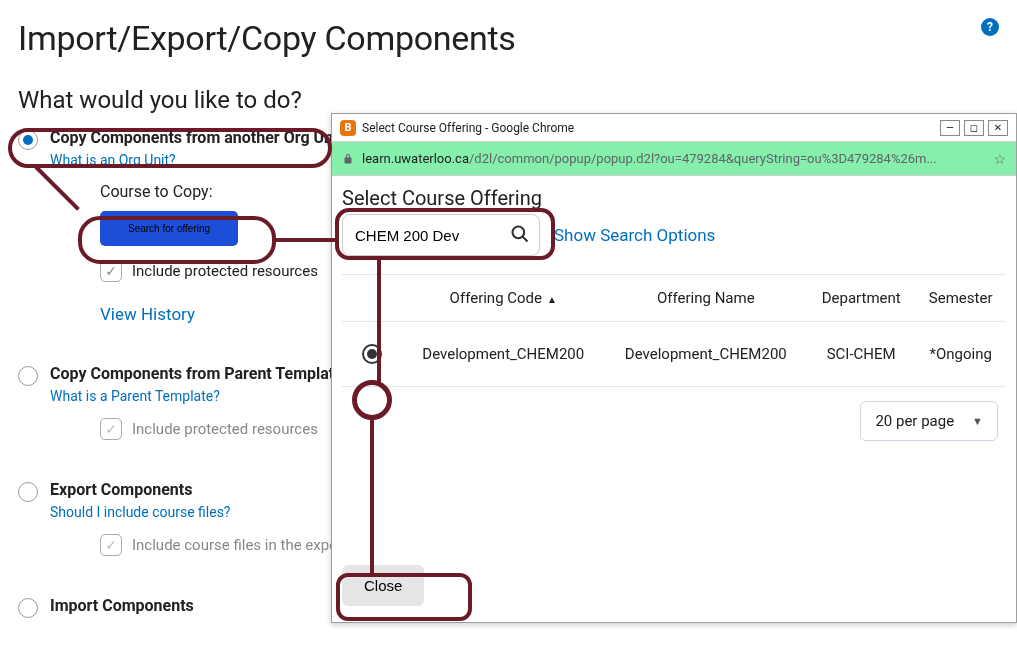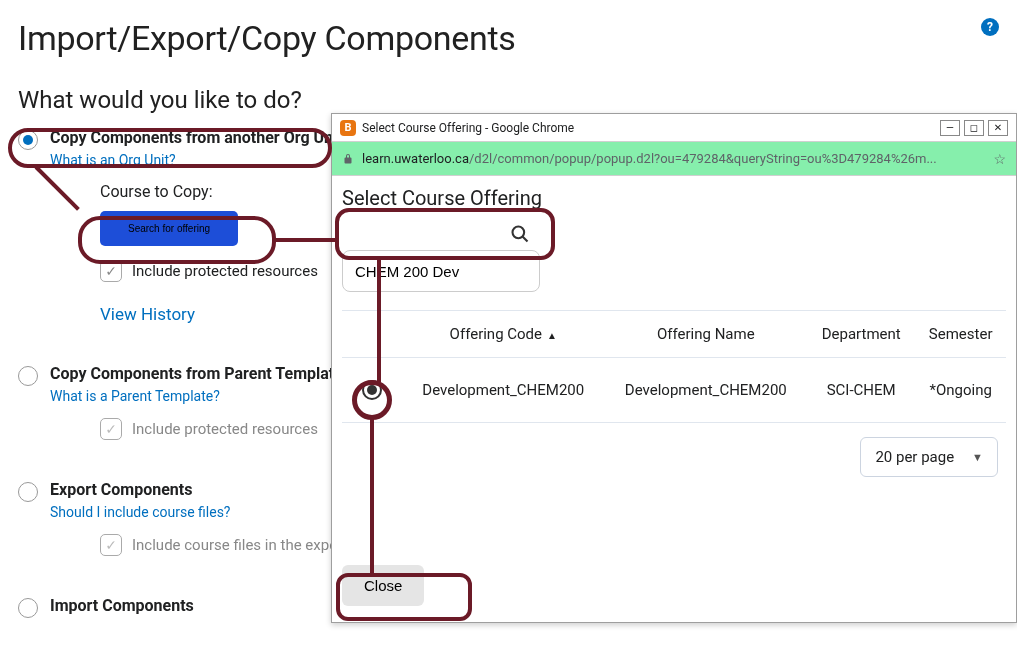--- a/index.html
+++ b/index.html
@@ -150,21 +150,21 @@
     }
     .lock-icon { width:12px; height:14px; }
     .addr-host { color:#202124; }
     .addrbar .star { margin-left:auto; color:#5f6368; font-size:14px; }
 
     .popup-body { padding: 2px 10px 0 10px; flex:1; overflow:hidden; position:relative;}
     .popup-heading { font-size:20px; font-weight:400; margin-bottom:4px; padding-top:8px; }
     .search-row { display:flex; align-items:center; gap:14px; margin-bottom:18px;}
     .search-input {
       width: 198px; height:42px; border:1px solid #ccc; border-radius:8px;
-      padding:0 40px 0 12px; font-size:15px; position:relative;margin-top:36px;
+      padding:0 40px 0 12px; font-size:15px; position:relative;
     }
     .search-wrap { position:relative; }
     .search-icon-inside { position:absolute; right:10px; top:10px; }
     .show-opts { color:#006fbf; font-size:17px; }
 
     .results-bar {
       border:1px solid #e0e6ee; border-radius:8px 8px 0 0; background:#f9fbfd;
       height:56px; display:flex; align-items:center; padding:0 20px; gap:40px;
     }
     .results-count { font-size:17px; }
@@ -276,20 +276,21 @@
   <div class="popup-body">
     <div class="popup-heading">Select Course Offering</div>
     <div class="search-row">
       <div class="search-wrap">
         <input class="search-input" value="CHEM 200 Dev" style="">
         <svg class="search-icon-inside" width="20" height="20" viewBox="0 0 24 24" fill="none" stroke="#333" stroke-width="2.5">
             <circle cx="10" cy="10" r="7"></circle>
             <line x1="15" y1="15" x2="21" y2="21"></line>
           </svg>
       </div>
+      <span class="show-opts">Show Search Options</span>
     </div>
 
 
     <table class="results">
       <thead>
         <tr>
           <th class="col-radio"></th>
           <th><span>Offering Code</span><span class="sort-up">▲</span></th>
           <th>Offering Name</th>
           <th>Department</th>

